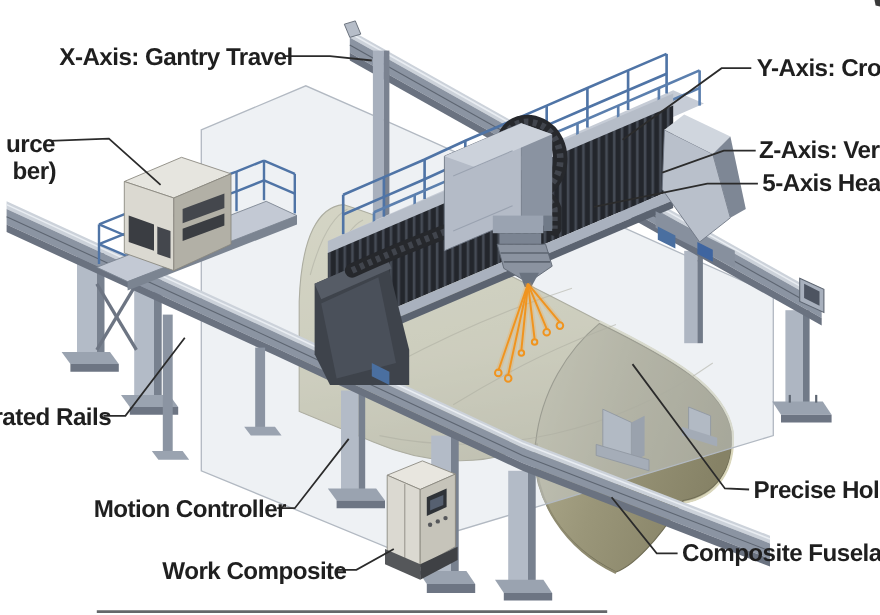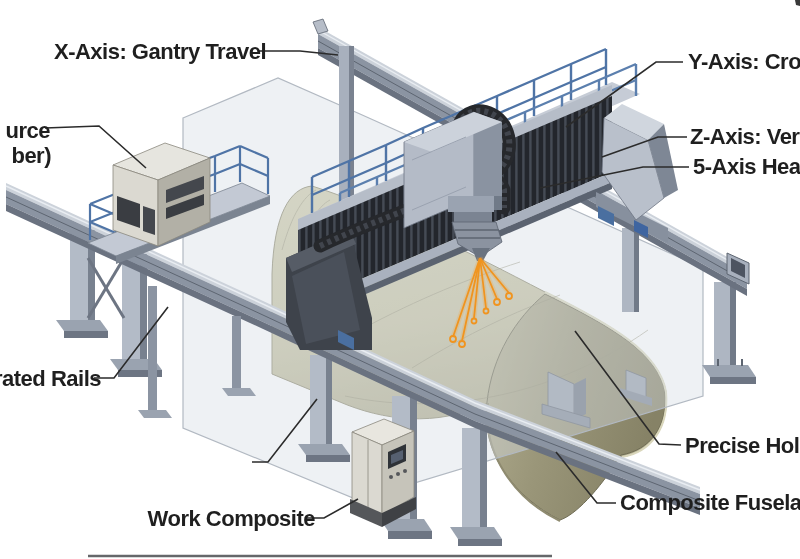--- a/index.html
+++ b/index.html
@@ -280,17 +280,18 @@
   <polygon points="795,0 800,0 800,6 796,5" fill="#3a3a3a"></polygon>
 </svg>
 
 <div class="lbl r" style="right:547px;top:39px">X-Axis: Gantry Travel</div>
 <div class="lbl r" style="right:763px;top:118px">urce</div>
 <div class="lbl r" style="right:762px;top:143px">ber)</div>
 <div class="lbl" style="left:688px;top:49px">Y-Axis: Cross</div>
 <div class="lbl" style="left:690px;top:124px">Z-Axis: Vertic</div>
 <div class="lbl" style="left:693px;top:154px">5-Axis Head</div>
 <div class="lbl r" style="right:712px;top:366px">rated Rails</div>
+<div class="lbl r" style="right:553px;top:450px">Motion Controller</div>
 <div class="lbl r" style="right:498px;top:506px">Work Composite</div>
 <div class="lbl" style="left:685px;top:433px">Precise Holes</div>
 <div class="lbl" style="left:620px;top:490px">Composite Fuselage</div>
 
 </div>
 
 </body></html>

